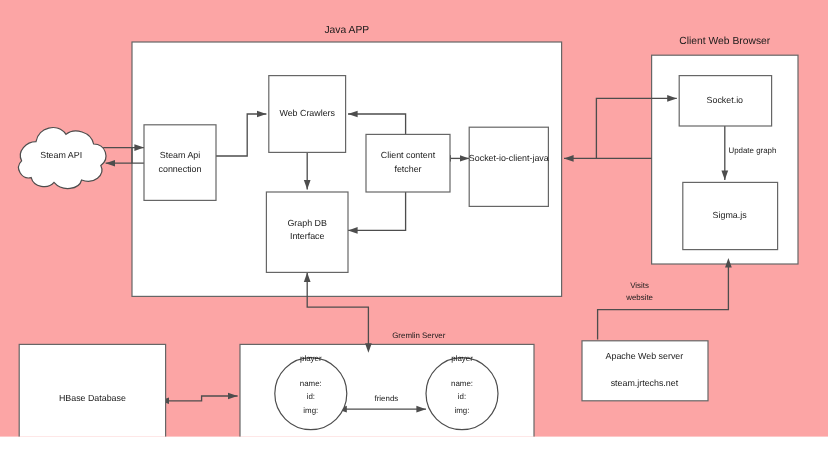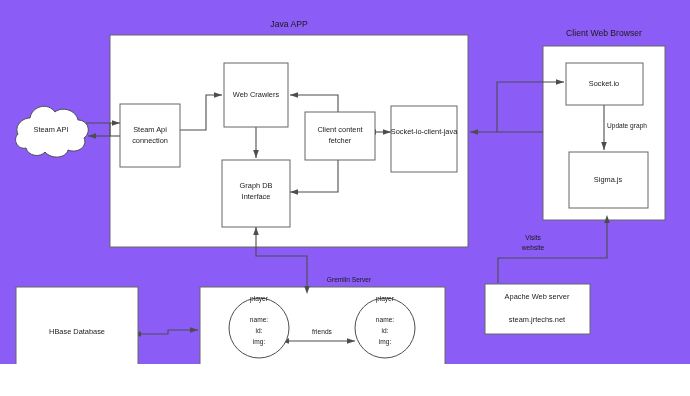--- a/index.html
+++ b/index.html
@@ -4,21 +4,21 @@
 <style>
   html, body {
     margin: 0;
     padding: 0;
     background: #ffffff;
   }
   #canvas {
     position: relative;
     width: 690px;
     height: 364px;
-    background: #8b5cf6;
+    background: #fca5a5;
     font-family: "Liberation Sans", sans-serif;
     overflow: hidden;
     text-align: center;
   }
   svg { display: block; }
   .shape { fill: #ffffff; stroke: #666666; stroke-width: 1; }
   .shape-dark { fill: #ffffff; stroke: #4d4d4d; stroke-width: 1; }
   .conn { stroke: #4d4d4d; stroke-width: 1.1; fill: none; }
   .lbl {
     font-family: "Liberation Sans", sans-serif;

